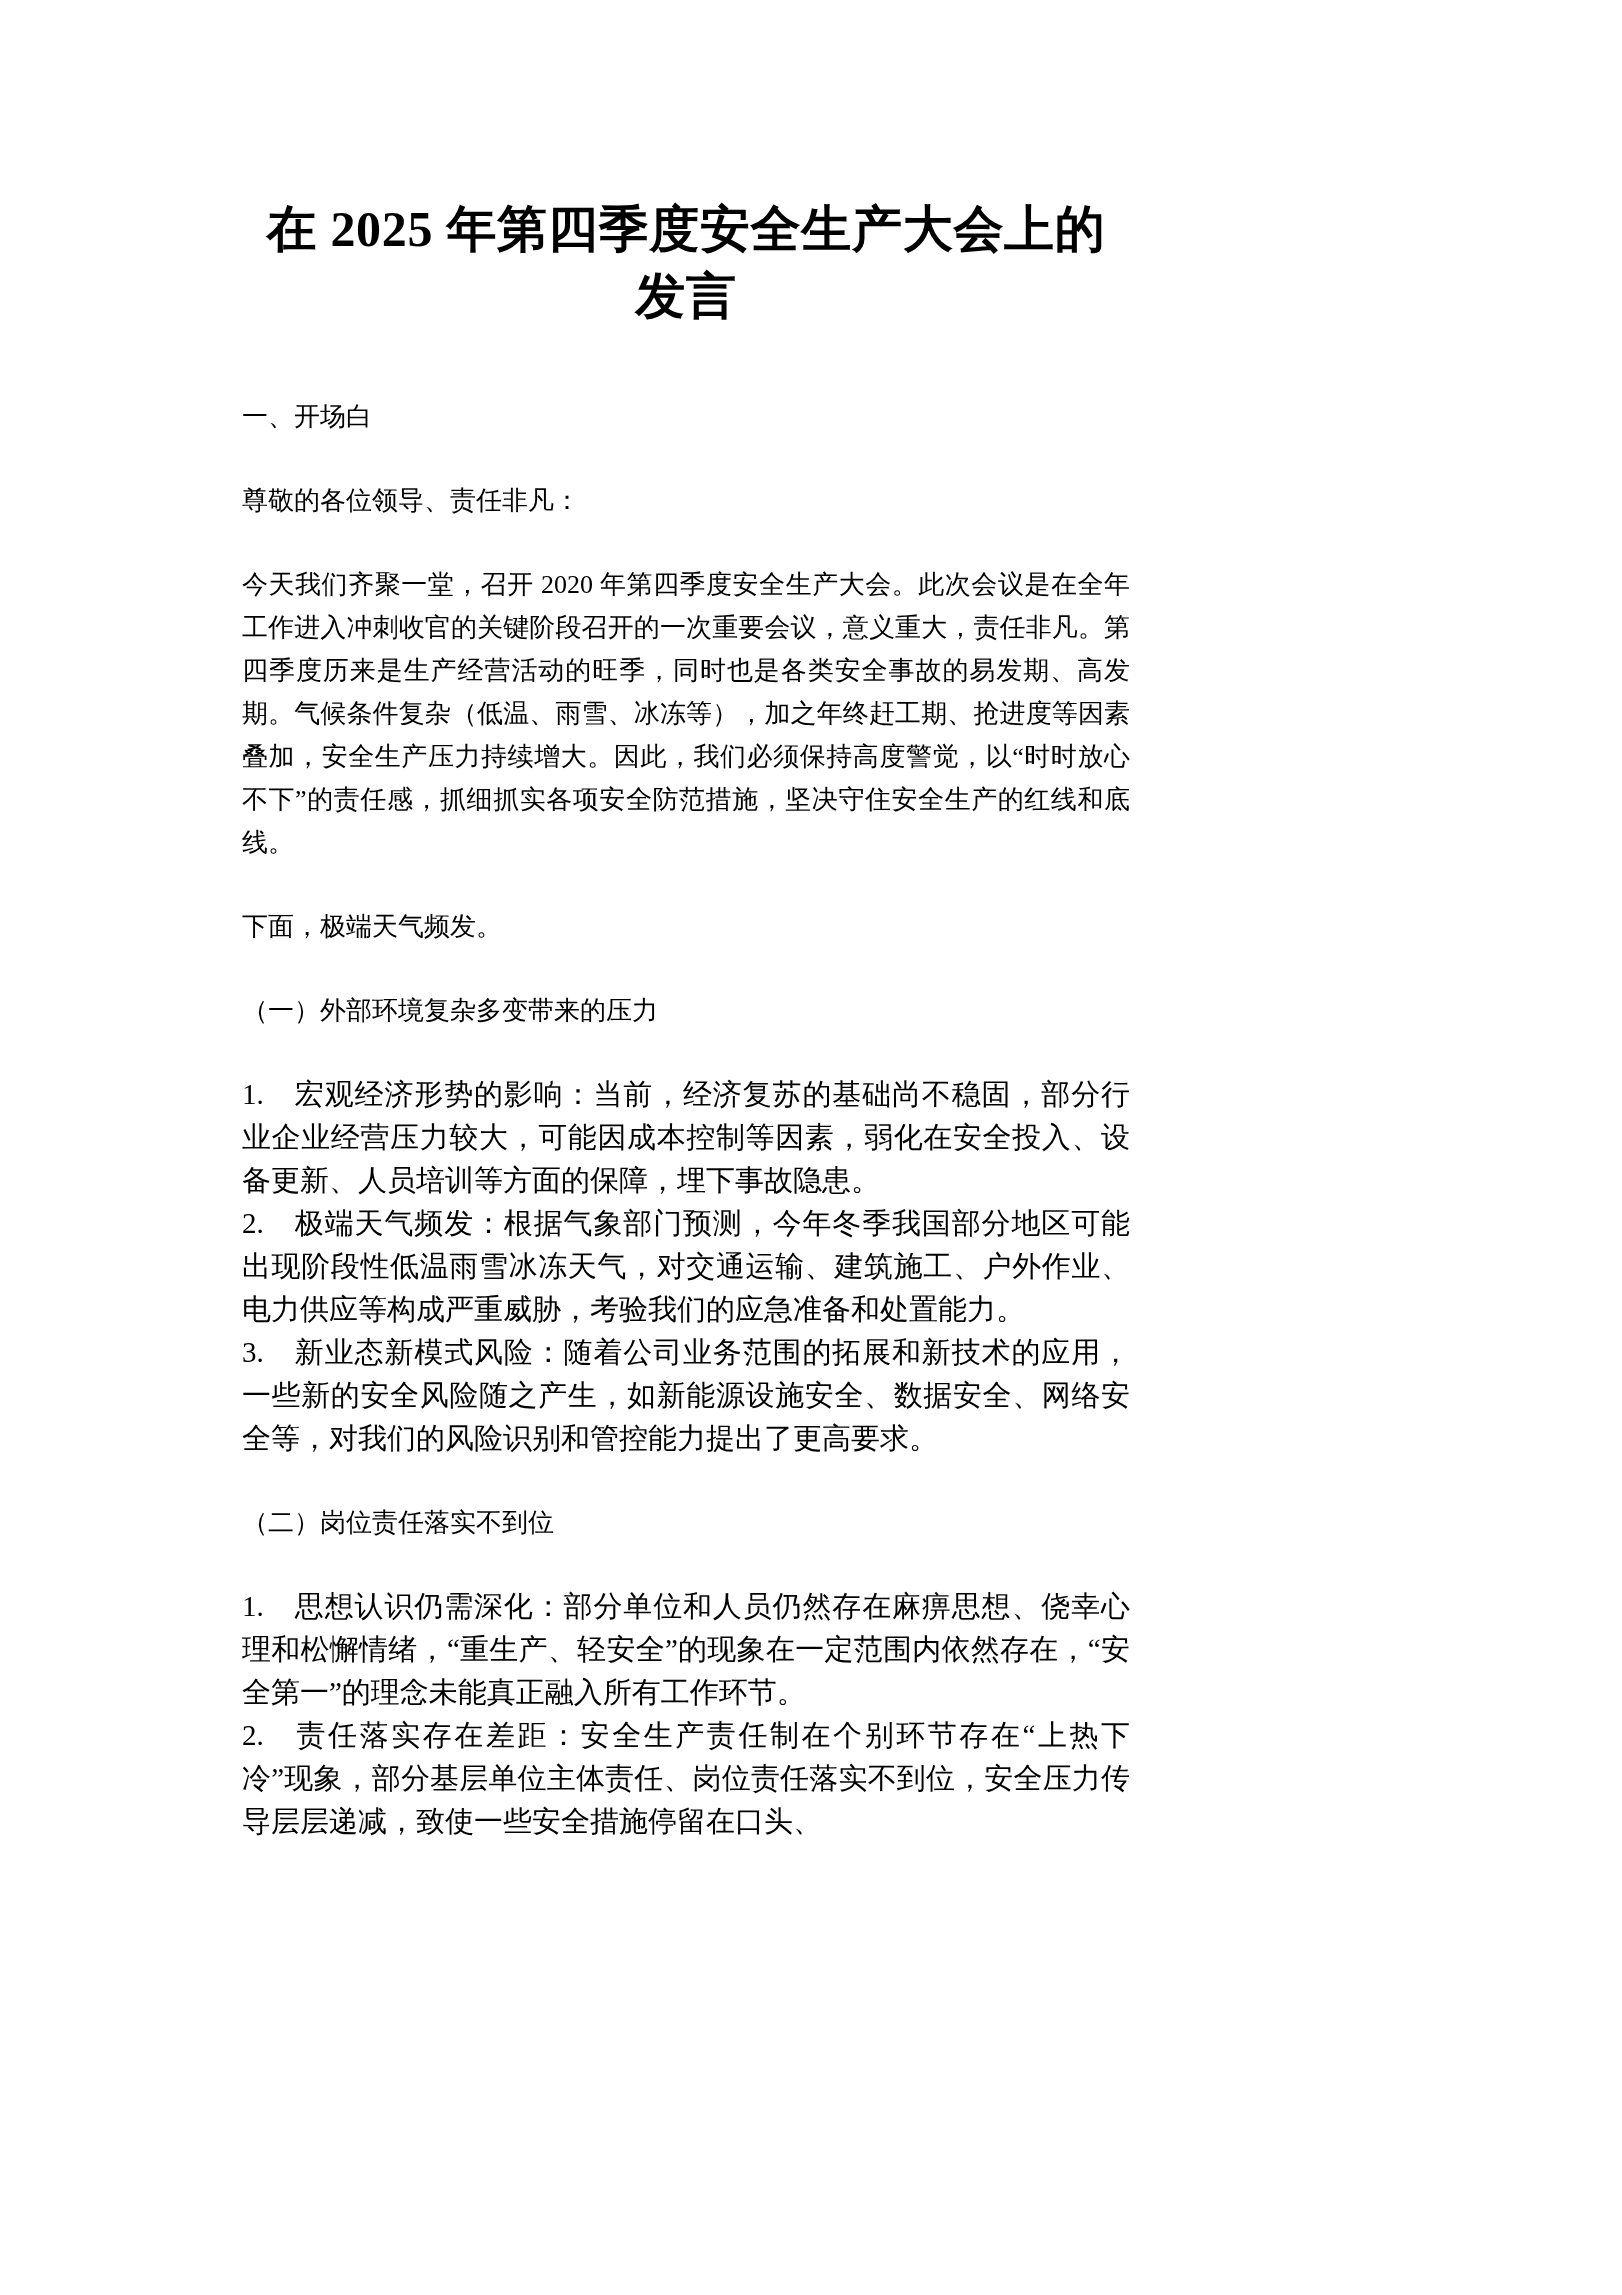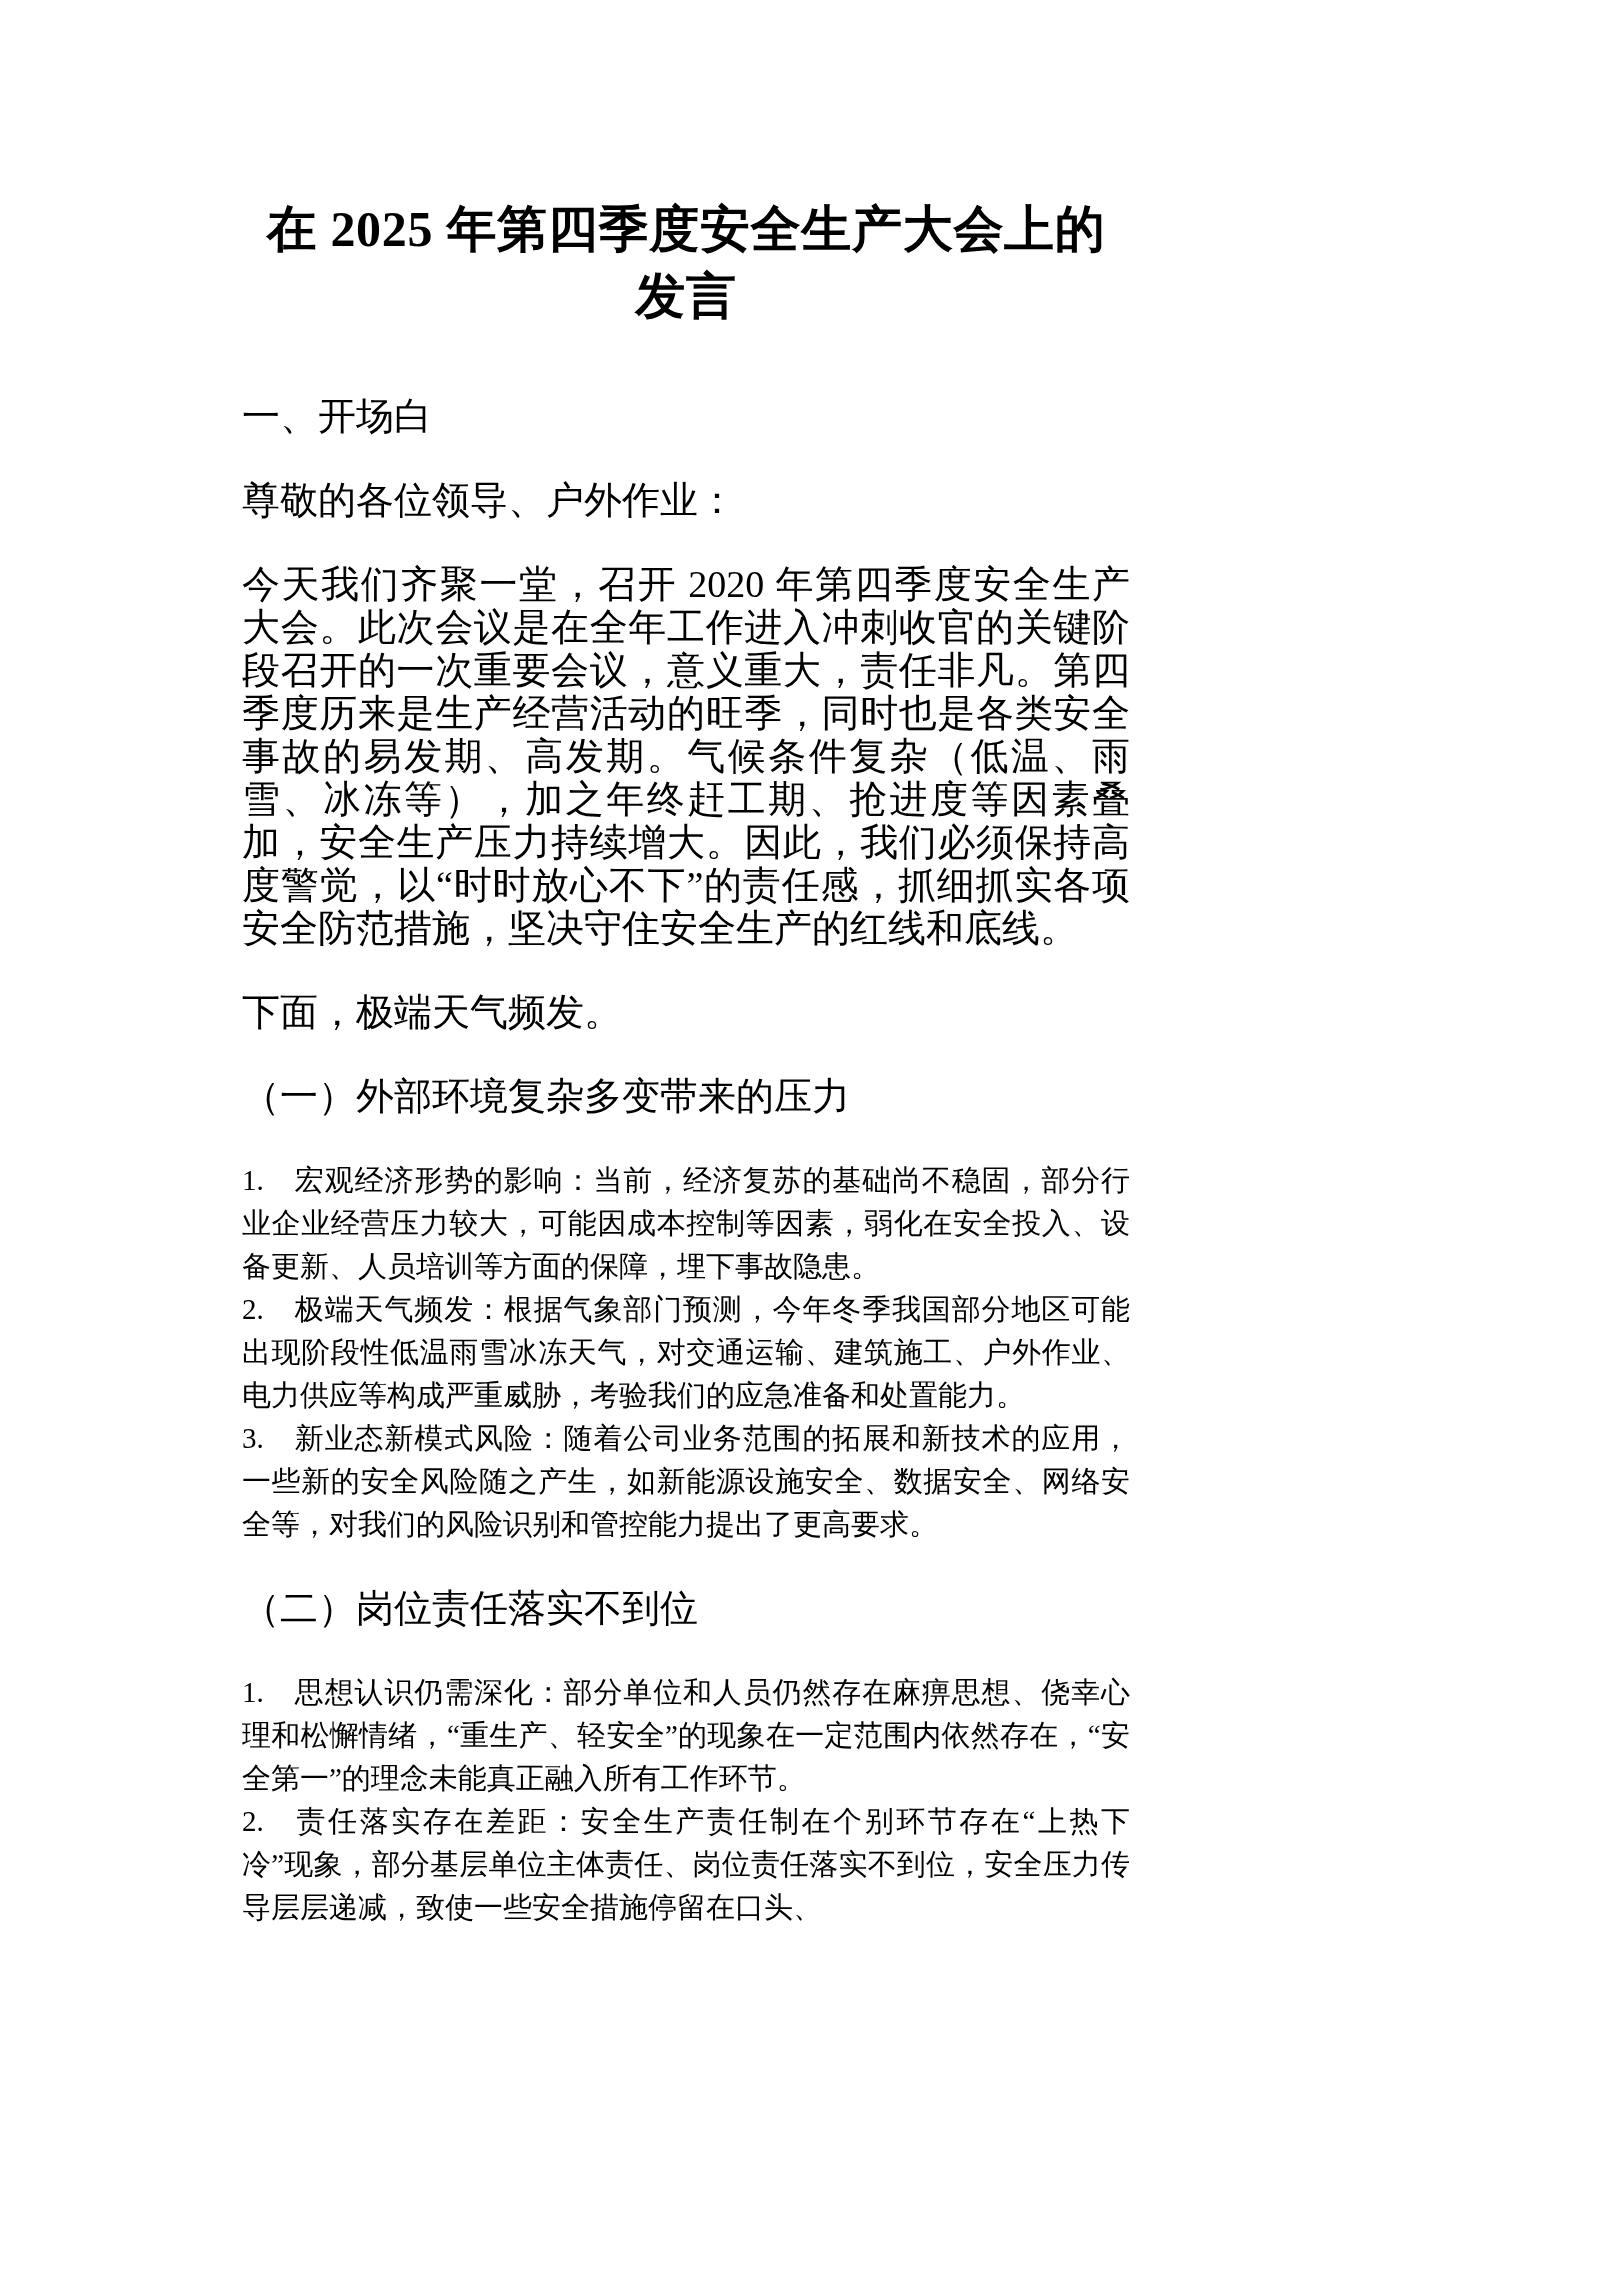--- a/index.html
+++ b/index.html
@@ -17,21 +17,21 @@
   h1.doc-title {
     margin: 0 0 65px 0;
     font-size: 50px;
     line-height: 67px;
     font-weight: 700;
     text-align: center;
     letter-spacing: 0.7px;
   }
   p.para {
     margin: 0 0 41px 0;
-    font-size: 38px;
+    font-size: 26px;
     line-height: 43px;
     text-align: justify;
   }
   .num-list { margin: 0 0 41px 0; }
   .num-list p.item {
     margin: 0;
     font-size: 29px;
     line-height: 43px;
     text-align: justify;
   }
@@ -41,21 +41,21 @@
   }
 </style>
 </head>
 <body>
 
 <div class="page">
 
   <h1 class="doc-title">在 2025 年第四季度安全生产大会上的发言</h1>
 
   <p class="para">一、开场白</p>
-  <p class="para">尊敬的各位领导、户外作业：</p>
+  <p class="para">尊敬的各位领导、责任非凡：</p>
   <p class="para">今天我们齐聚一堂，召开 2020 年第四季度安全生产大会。此次会议是在全年工作进入冲刺收官的关键阶段召开的一次重要会议，意义重大，责任非凡。第四季度历来是生产经营活动的旺季，同时也是各类安全事故的易发期、高发期。气候条件复杂（低温、雨雪、冰冻等），加之年终赶工期、抢进度等因素叠加，安全生产压力持续增大。因此，我们必须保持高度警觉，以“时时放心不下”的责任感，抓细抓实各项安全防范措施，坚决守住安全生产的红线和底线。</p>
   <p class="para">下面，极端天气频发。</p>
   <p class="para">（一）外部环境复杂多变带来的压力</p>
 
   <div class="num-list">
     <p class="item"><span class="num">1.</span><span>宏观经济形势的影响：当前，经济复苏的基础尚不稳固，部分行业企业经营压力较大，可能因成本控制等因素，弱化在安全投入、设备更新、人员培训等方面的保障，埋下事故隐患。</span></p>
     <p class="item"><span class="num">2.</span><span>极端天气频发：根据气象部门预测，今年冬季我国部分地区可能出现阶段性低温雨雪冰冻天气，对交通运输、建筑施工、户外作业、电力供应等构成严重威胁，考验我们的应急准备和处置能力。</span></p>
     <p class="item"><span class="num">3.</span><span>新业态新模式风险：随着公司业务范围的拓展和新技术的应用，一些新的安全风险随之产生，如新能源设施安全、数据安全、网络安全等，对我们的风险识别和管控能力提出了更高要求。</span></p>
   </div>
 

